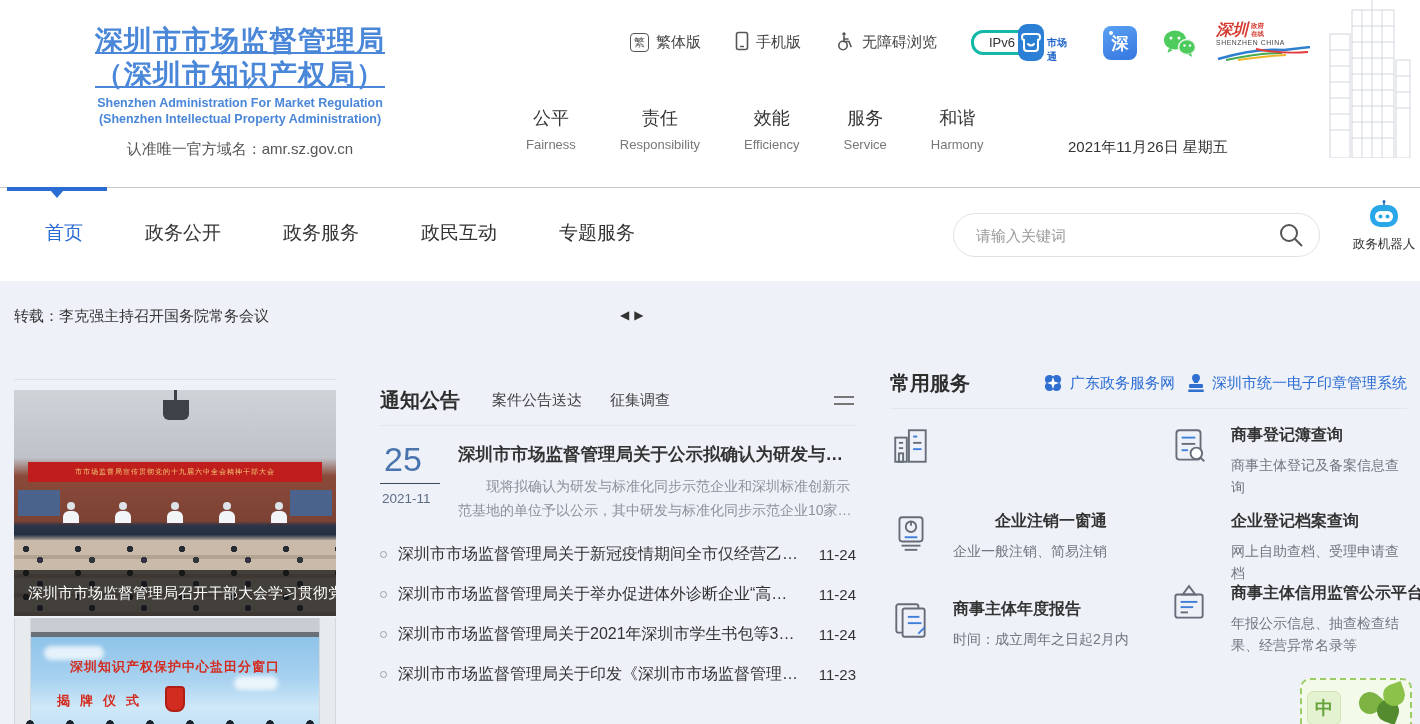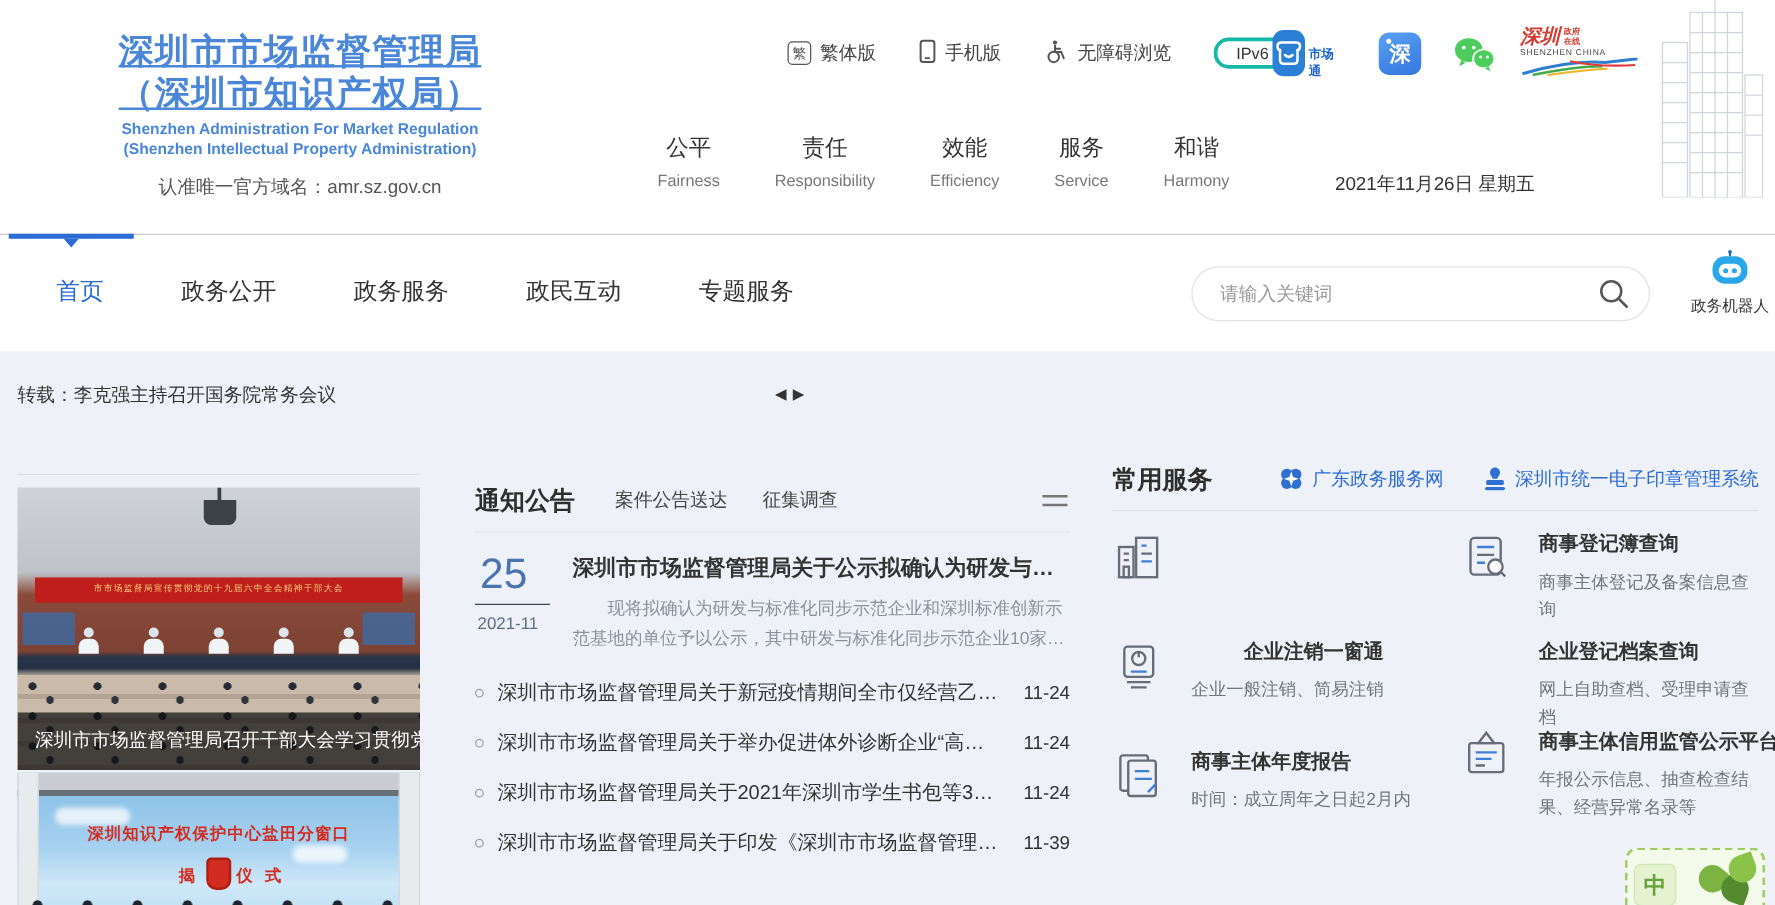--- a/index.html
+++ b/index.html
@@ -81,21 +81,21 @@
         radial-gradient(circle 5px at 26px 20px, #30353d 60%, rgba(0,0,0,0) 65%),
         repeating-linear-gradient(180deg,#c9baa9 0 15px,#b2a392 15px 19px);
       background-size:52px 24px,52px 24px,auto; }
   .caption { position:absolute; left:0; bottom:0; width:322px; height:46px; background:rgba(15,15,15,.72); color:#fff; font-size:15px; line-height:46px; padding:0 14px; white-space:nowrap; overflow:hidden; }
   .photo2 { position:relative; width:322px; height:112px; margin-top:2px; overflow:hidden; cursor:pointer;
       background:linear-gradient(180deg,#c9cdd3 0,#c9cdd3 14px,#6a7077 14px,#6a7077 19px,#8fc3e9 19px,#a8d2f0 55%,#cfe8f8 80%,#bfe0f4 100%); }
   .pillar { position:absolute; top:0; width:17px; height:112px; background:#e8ebee; border-left:1px solid #d4d8dc; border-right:1px solid #d4d8dc; }
   .pillar.l { left:0; } .pillar.r { right:0; }
   .cloud { position:absolute; width:60px; height:14px; border-radius:10px; background:rgba(255,255,255,.75); filter:blur(2px); }
   .p2-title { position:absolute; left:17px; top:40px; width:288px; text-align:center; color:#d42b1f; font-size:13px; font-weight:bold; letter-spacing:1px; white-space:nowrap; }
-  .p2-sub { position:absolute; left:17px; top:74px; width:316px; text-align:center; color:#d42b1f; font-size:13px; font-weight:bold; letter-spacing:10px; }
+  .p2-sub { position:absolute; left:17px; top:74px; width:316px; text-align:left; color:#d42b1f; font-size:13px; font-weight:bold; letter-spacing:10px;padding-left:26px; }
   .rosette { position:absolute; left:151px; top:68px; width:20px; height:26px; background:#d22b20; border-radius:4px 4px 8px 8px; border:2px solid #b01d14; }
   .p2-heads { position:absolute; left:0; bottom:0; width:322px; height:14px;
       background-image:radial-gradient(circle 6px at 16px 8px,#1d232c 60%,rgba(0,0,0,0) 66%); background-size:40px 14px; }
 
   
   .notices { position:absolute; left:380px; top:90px; width:476px;margin-top:12px; }
   .sec-head { display:flex; align-items:center; height:34px; }
   .sec-title { font-size:20px; font-weight:bold; color:#2e2e2e; }
   .notice-tabs { display:flex; gap:28px; margin-left:32px; }
   .notice-tab { font-size:15px; color:#444; text-decoration:none; cursor:pointer; }
@@ -112,21 +112,21 @@
   .featured-summary { margin-top:9px; font-size:14px; color:#8b919c; line-height:1.68; text-indent:2em;
       display:-webkit-box; -webkit-line-clamp:2; -webkit-box-orient:vertical; overflow:hidden; max-height:48px; }
   .notice-list { list-style:none; margin-top:12px; }
   .notice-item { display:flex; align-items:center; height:40px; cursor:pointer; }
   .bullet { flex:none; width:7px; height:7px; border:1.5px solid #9aa0a8; border-radius:50%; margin-right:11px; }
   .notice-item .t { flex:1; min-width:0; font-size:16px; color:#333; white-space:nowrap; overflow:hidden; text-overflow:ellipsis; padding-right:18px; text-decoration:none; }
   .notice-item .d { flex:none; font-size:15px; color:#333; }
 
   
   .services { position:absolute; left:890px; top:85px; width:517px; }
-  .svc-links { margin-left:auto; display:flex; gap:32px; }
+  .svc-links { margin-left:auto; display:flex; gap:12px; }
   .svc-link { display:flex; align-items:center; gap:7px; font-size:15px; color:#2b6cd4; text-decoration:none; cursor:pointer; }
   .svc-grid { position:relative; margin-top:16px; height:300px; }
   .svc-item { position:absolute; display:flex; cursor:pointer; }
   .svc-icon { flex:none; width:42px; height:42px; margin-right:21px; }
   .svc-icon.empty { visibility:hidden; }
   .svc-item.c1 { width:278px; } .svc-item.c2 { width:239px; }
   .p-11 { left:0; top:0; } .p-12 { left:278px; top:0; }
   .p-21 { left:0; top:86px;text-align:right; } .p-22 { left:278px; top:86px; }
   .p-31 { left:0; top:174px; } .p-32 { left:278px; top:158px;justify-content:flex-end; }
   .svc-text { min-width:0; }
@@ -388,21 +388,21 @@
           <span class="d">11-24</span>
         </li>
         <li class="notice-item">
           <span class="bullet"></span>
           <a class="t">深圳市市场监督管理局关于2021年深圳市学生书包等3类产...</a>
           <span class="d">11-24</span>
         </li>
         <li class="notice-item">
           <span class="bullet"></span>
           <a class="t">深圳市市场监督管理局关于印发《深圳市市场监督管理局商...</a>
-          <span class="d">11-39</span>
+          <span class="d">11-23</span>
         </li>
       </ul>
     </section>
 
     <section class="services">
       <div class="sec-head">
         <h2 class="sec-title">常用服务</h2>
         <div class="svc-links">
           <a class="svc-link">
             <svg width="20" height="20" viewBox="0 0 20 20">

